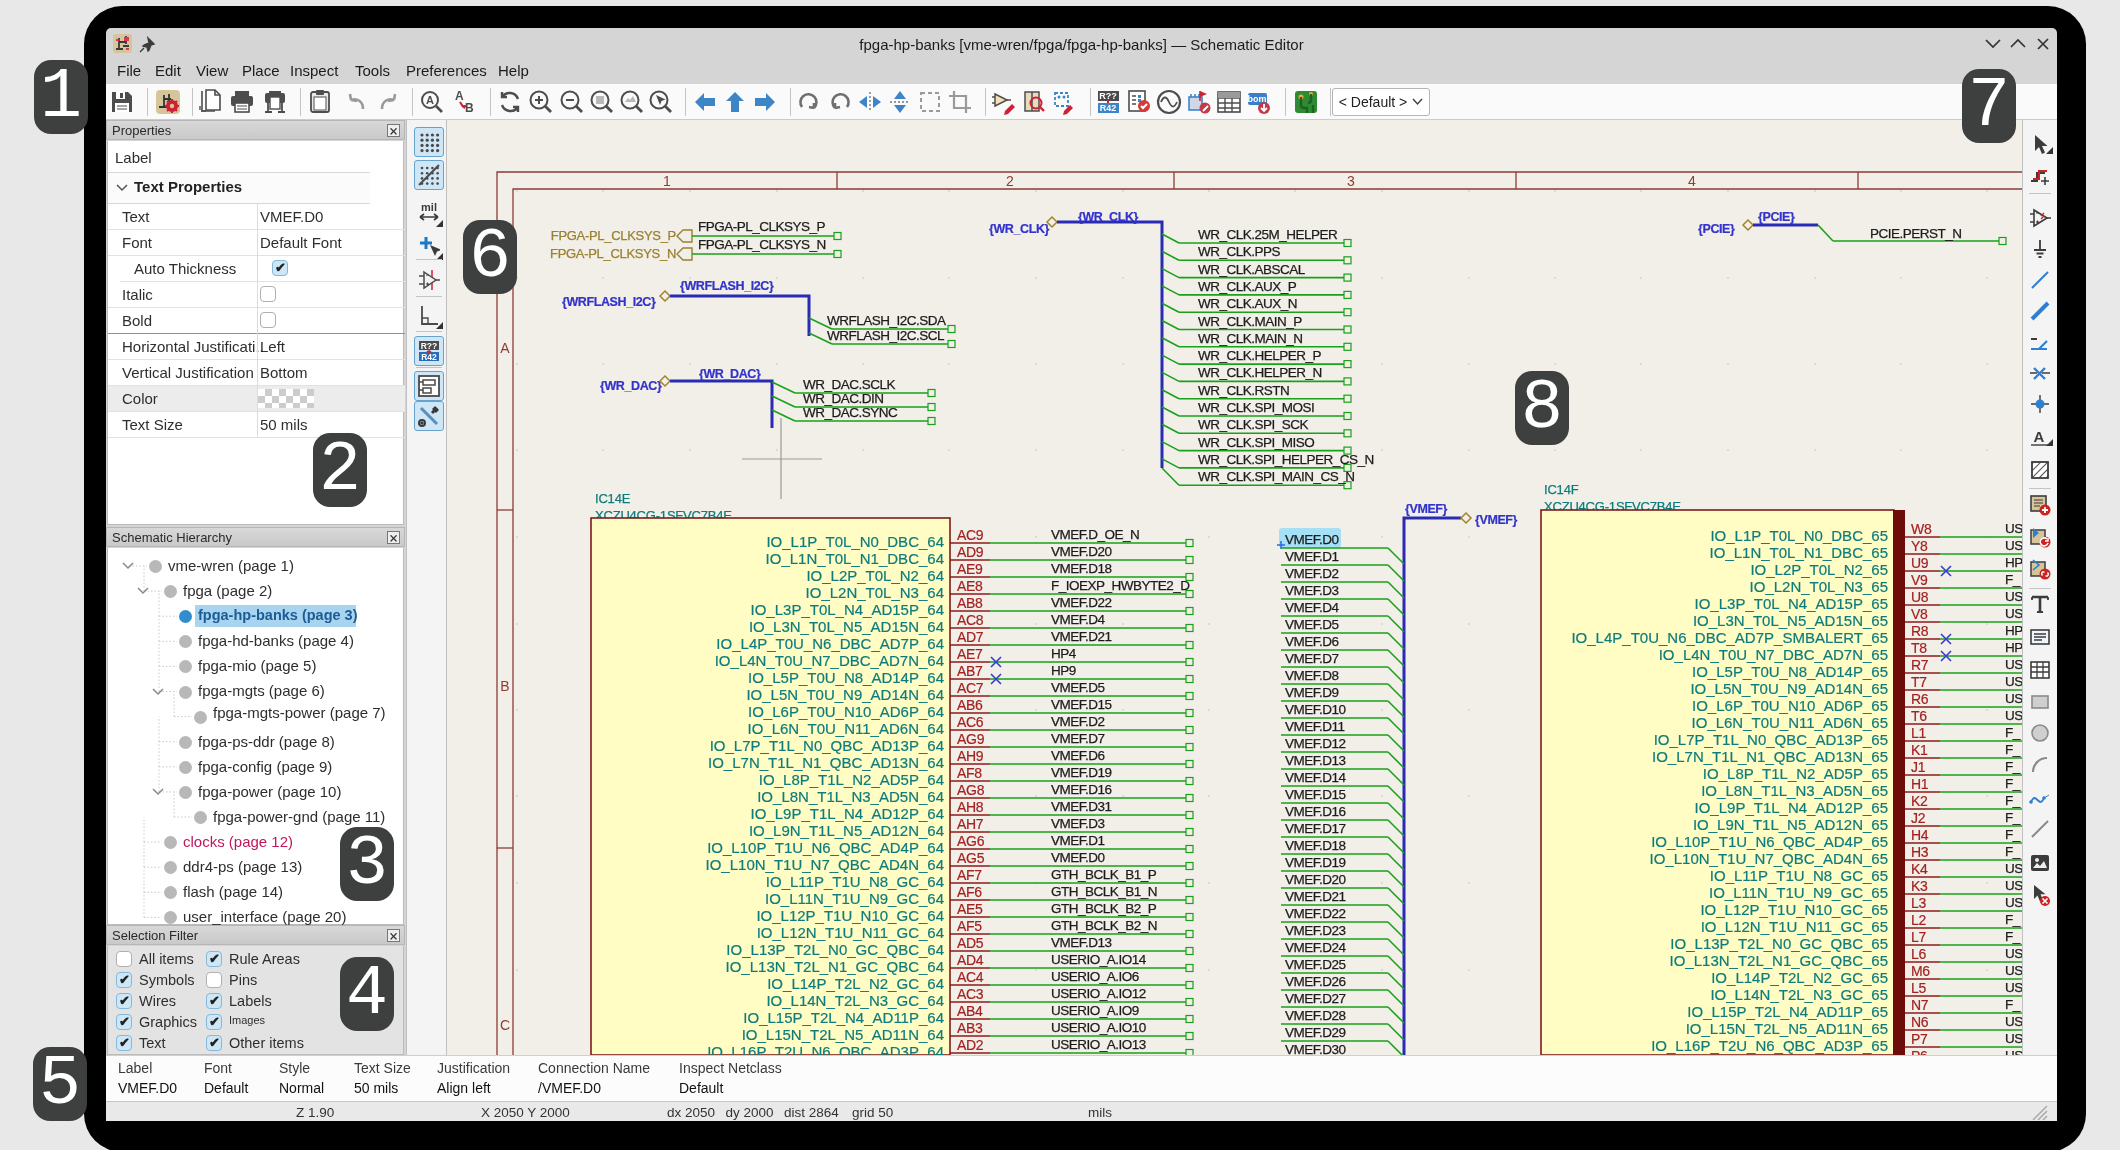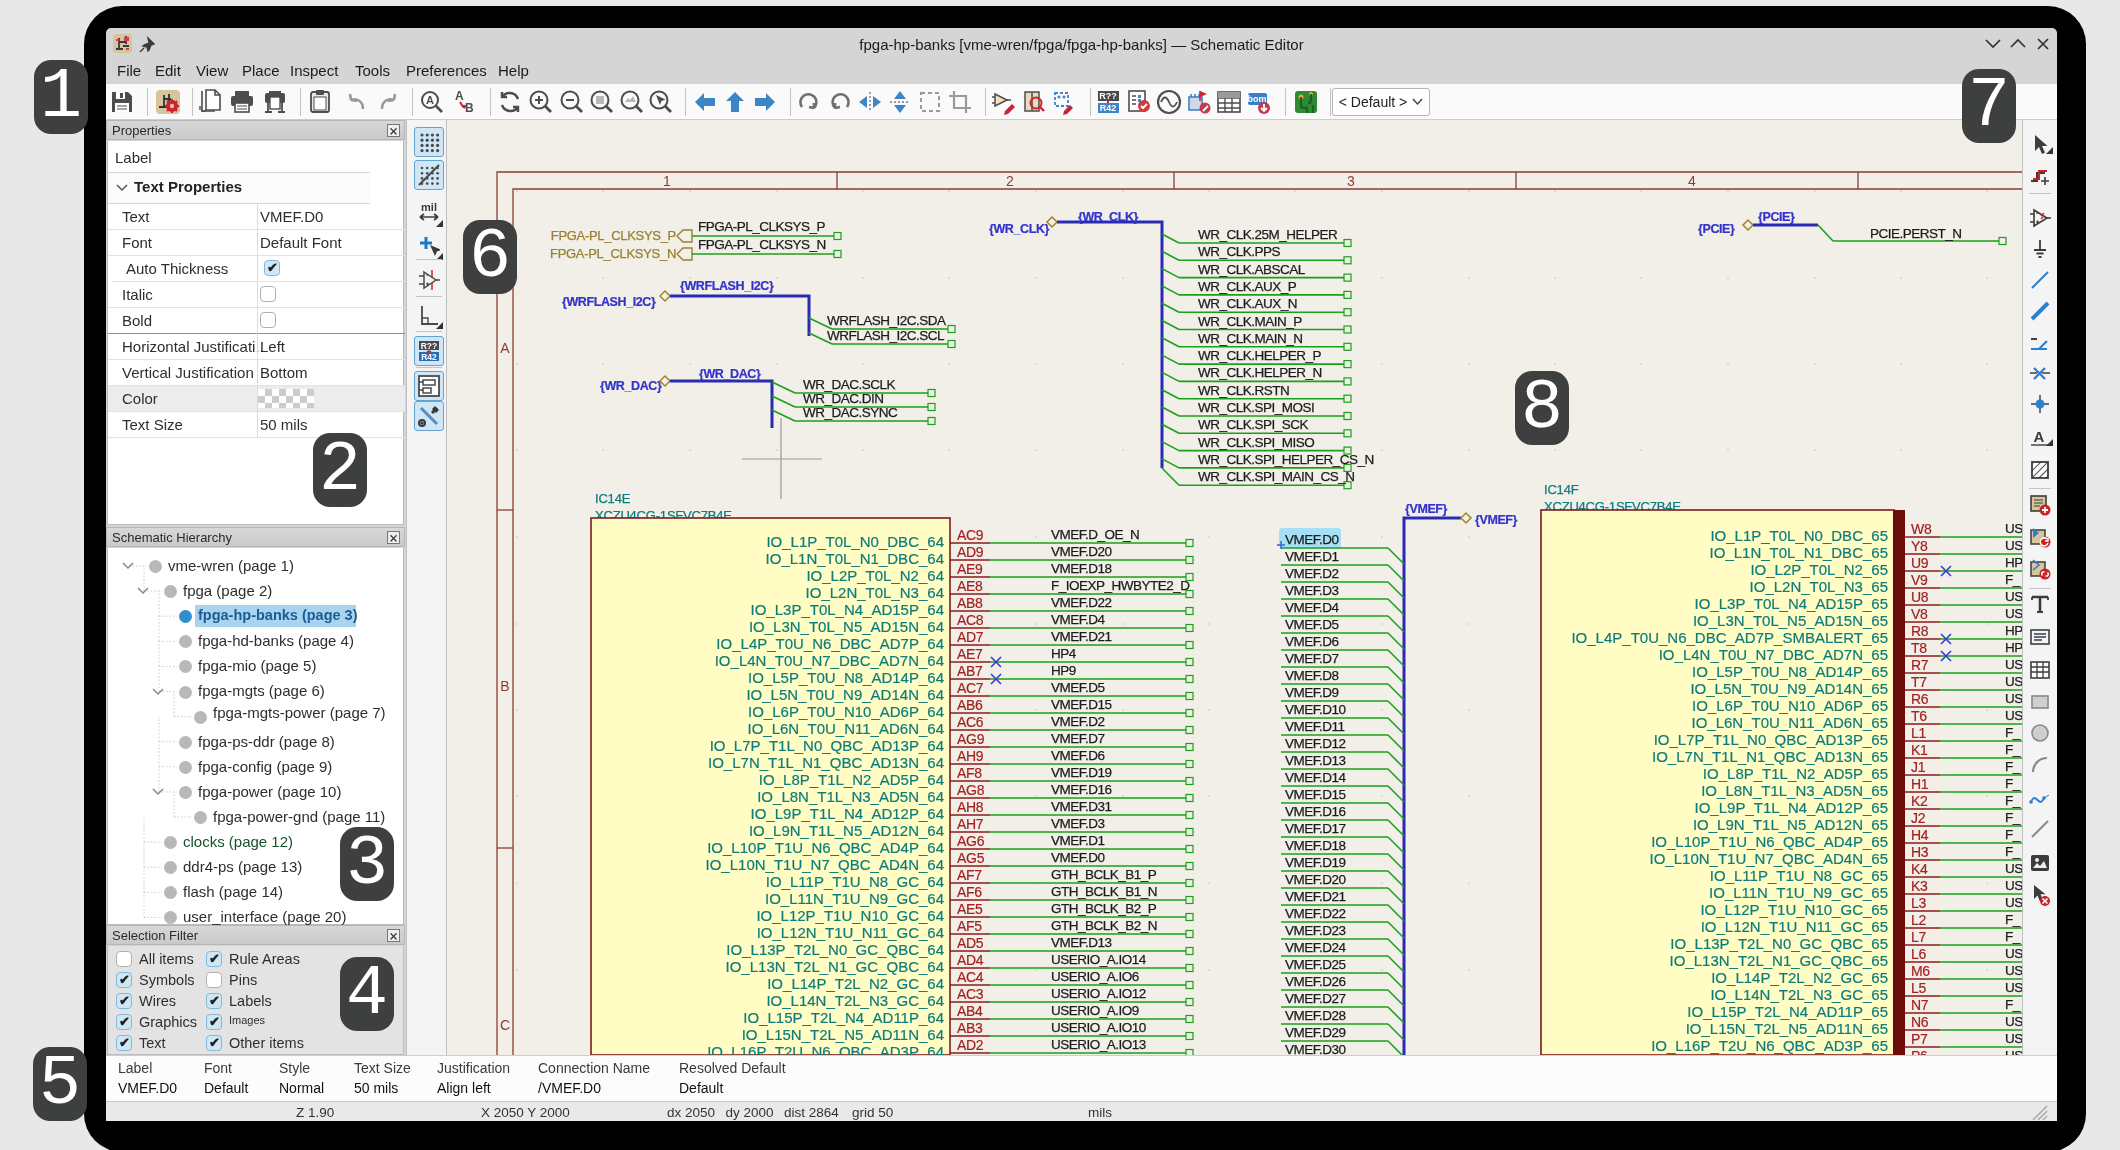--- a/index.html
+++ b/index.html
@@ -229,21 +229,21 @@
           <div style="position:absolute;left:26px;top:5px;font-size:15px;font-weight:bold;color:#222">Text Properties</div>
         </div>
         <div class="abs" style="left:0;top:63px;width:297px;height:26px;border-bottom:1px solid #e2e2e2">
           <div class="prow" style="left:14px;top:4px">Text</div>
           <div class="prow" style="left:152px;top:4px">VMEF.D0</div>
         </div>
         <div class="abs" style="left:0;top:89px;width:297px;height:26px;border-bottom:1px solid #e2e2e2">
           <div class="prow" style="left:14px;top:4px">Font</div>
           <div class="prow" style="left:152px;top:4px">Default Font</div>
         </div>
-        <div class="abs" style="left:4px;top:115px;width:297px;height:26px;border-bottom:1px solid #e2e2e2">
+        <div class="abs" style="left:12px;top:115px;width:297px;height:26px;border-bottom:1px solid #e2e2e2">
           <div class="prow" style="left:14px;top:4px">Auto Thickness</div>
           <div class="chk on" style="left:152px;top:4px"></div>
         </div>
         <div class="abs" style="left:0;top:141px;width:297px;height:26px;border-bottom:1px solid #e2e2e2">
           <div class="prow" style="left:14px;top:4px">Italic</div>
           <div class="chk off" style="left:152px;top:4px"></div>
         </div>
         <div class="abs" style="left:0;top:167px;width:297px;height:26px;border-bottom:1px solid #f97316">
           <div class="prow" style="left:14px;top:4px">Bold</div>
           <div class="chk off" style="left:152px;top:4px"></div>
@@ -328,21 +328,21 @@
         <div class="abs" style="left:71px;top:213px;width:13px;height:13px;border-radius:7px;background:#b8b8b8"></div>
         <div class="abs" style="left:90px;top:210px;font-size:15px;color:#2e2e2e">fpga-config (page 9)</div>
         <svg class="abs" style="left:44px;top:240px" width="12" height="9">
           <path d="M1,1 l5,5 5,-5" stroke="#888" stroke-width="1.5" fill="none"></path>
         </svg>
         <div class="abs" style="left:71px;top:238px;width:13px;height:13px;border-radius:7px;background:#b8b8b8"></div>
         <div class="abs" style="left:90px;top:235px;font-size:15px;color:#2e2e2e">fpga-power (page 10)</div>
         <div class="abs" style="left:86px;top:263px;width:13px;height:13px;border-radius:7px;background:#b8b8b8"></div>
         <div class="abs" style="left:105px;top:260px;font-size:15px;color:#2e2e2e">fpga-power-gnd (page 11)</div>
         <div class="abs" style="left:56px;top:288px;width:13px;height:13px;border-radius:7px;background:#b8b8b8"></div>
-        <div class="abs" style="left:75px;top:285px;font-size:15px;color:#14532d">clocks (page 12)</div>
+        <div class="abs" style="left:75px;top:285px;font-size:15px;color:#be185d">clocks (page 12)</div>
         <div class="abs" style="left:56px;top:313px;width:13px;height:13px;border-radius:7px;background:#b8b8b8"></div>
         <div class="abs" style="left:75px;top:310px;font-size:15px;color:#2e2e2e">ddr4-ps (page 13)</div>
         <div class="abs" style="left:56px;top:338px;width:13px;height:13px;border-radius:7px;background:#b8b8b8"></div>
         <div class="abs" style="left:75px;top:335px;font-size:15px;color:#2e2e2e">flash (page 14)</div>
         <div class="abs" style="left:56px;top:363px;width:13px;height:13px;border-radius:7px;background:#b8b8b8"></div>
         <div class="abs" style="left:75px;top:360px;font-size:15px;color:#2e2e2e">user_interface (page 20)</div>
       </div>
       <div class="panelcap" style="top:897px">Selection Filter<span class="closebox">🗙</span></div>
       <div class="abs" style="left:1px;top:918px;width:297px;height:109px;background:#e3e3e3;border:1px solid #bbb;border-top:none">
         <div class="chk off" style="left:8px;top:5px"></div>
@@ -1376,21 +1376,21 @@
       <div class="abs" style="left:98px;top:4px;font-size:14px;color:#3a3a3a">Font</div>
       <div class="abs" style="left:98px;top:24px;font-size:14px;color:#111">Default</div>
       <div class="abs" style="left:173px;top:4px;font-size:14px;color:#3a3a3a">Style</div>
       <div class="abs" style="left:173px;top:24px;font-size:14px;color:#111">Normal</div>
       <div class="abs" style="left:248px;top:4px;font-size:14px;color:#3a3a3a">Text Size</div>
       <div class="abs" style="left:248px;top:24px;font-size:14px;color:#111">50 mils</div>
       <div class="abs" style="left:331px;top:4px;font-size:14px;color:#3a3a3a">Justification</div>
       <div class="abs" style="left:331px;top:24px;font-size:14px;color:#111">Align left</div>
       <div class="abs" style="left:432px;top:4px;font-size:14px;color:#3a3a3a">Connection Name</div>
       <div class="abs" style="left:432px;top:24px;font-size:14px;color:#111">/VMEF.D0</div>
-      <div class="abs" style="left:573px;top:4px;font-size:14px;color:#3a3a3a">Resolved Default</div>
+      <div class="abs" style="left:573px;top:4px;font-size:14px;color:#3a3a3a">Inspect Netclass</div>
       <div class="abs" style="left:573px;top:24px;font-size:14px;color:#111">Default</div>
     </div>
     <div class="abs" style="left:0;top:1073px;width:1951px;height:20px;background:#e9e9e9;border-top:1px solid #c6c6c6;font-size:13.5px;color:#333">
       <div class="abs" style="left:190px;top:3px">Z 1.90</div>
       <div class="abs" style="left:375px;top:3px">X 2050 Y 2000</div>
       <div class="abs" style="left:561px;top:3px">dx 2050  dy 2000  dist 2864</div>
       <div class="abs" style="left:746px;top:3px">grid 50</div>
       <div class="abs" style="left:982px;top:3px">mils</div>
       <svg class="abs" style="left:1925px;top:2px" width="18" height="16">
         <path d="M16,2 L2,16 M16,7 L7,16 M16,12 L12,16" stroke="#aaa" stroke-width="1.5"></path>

